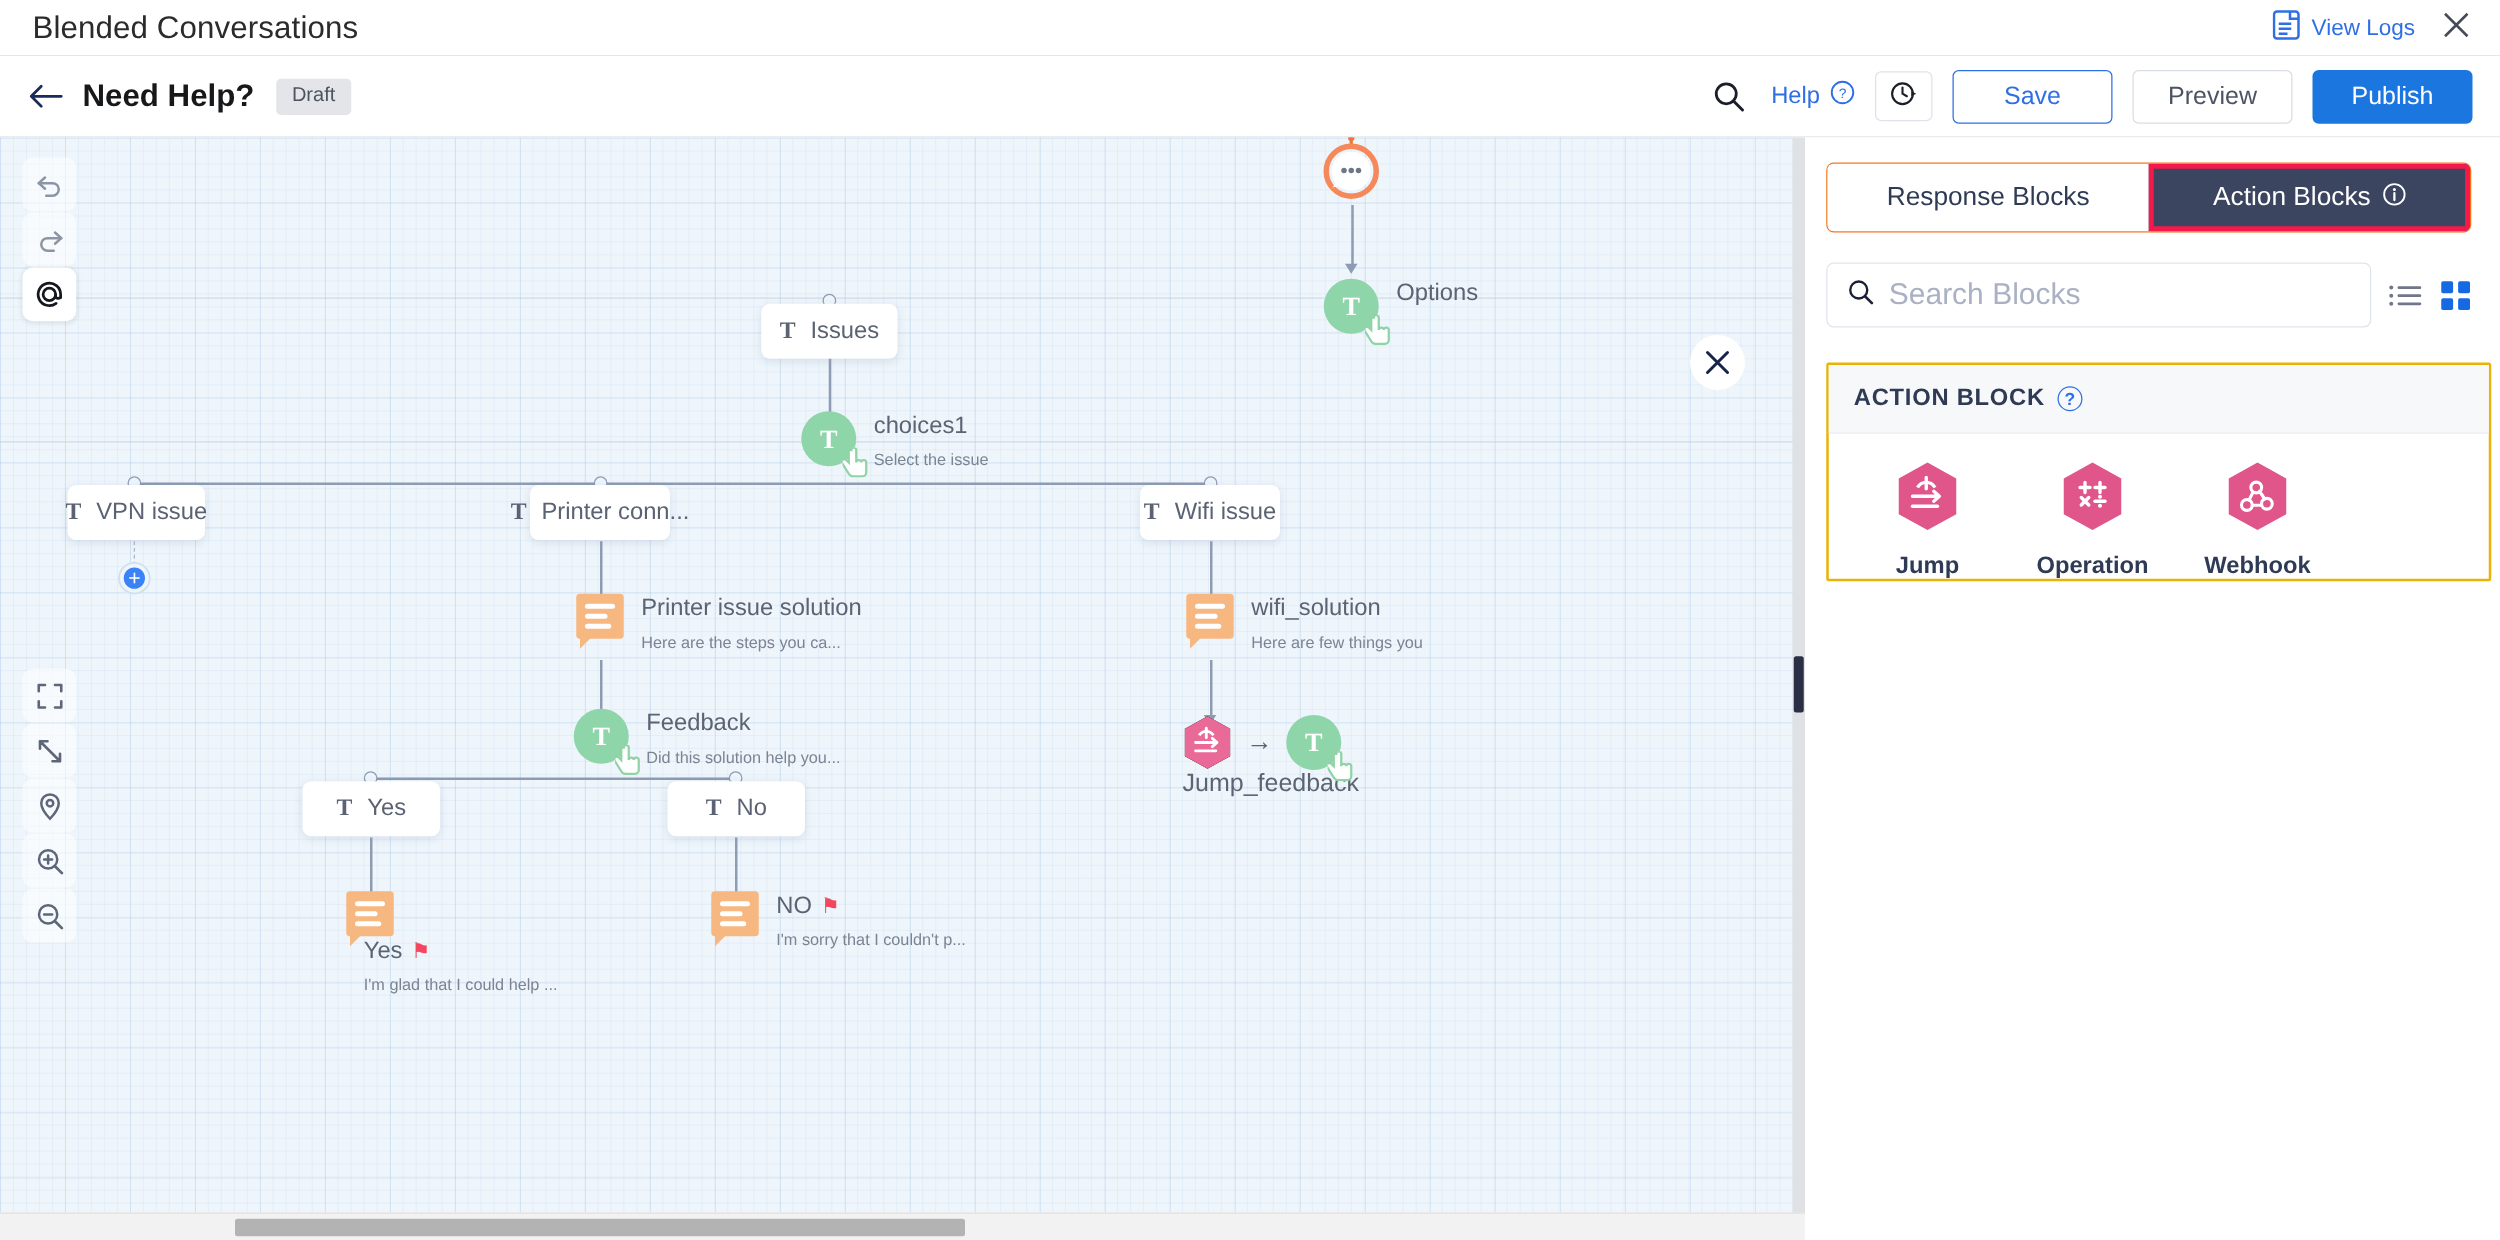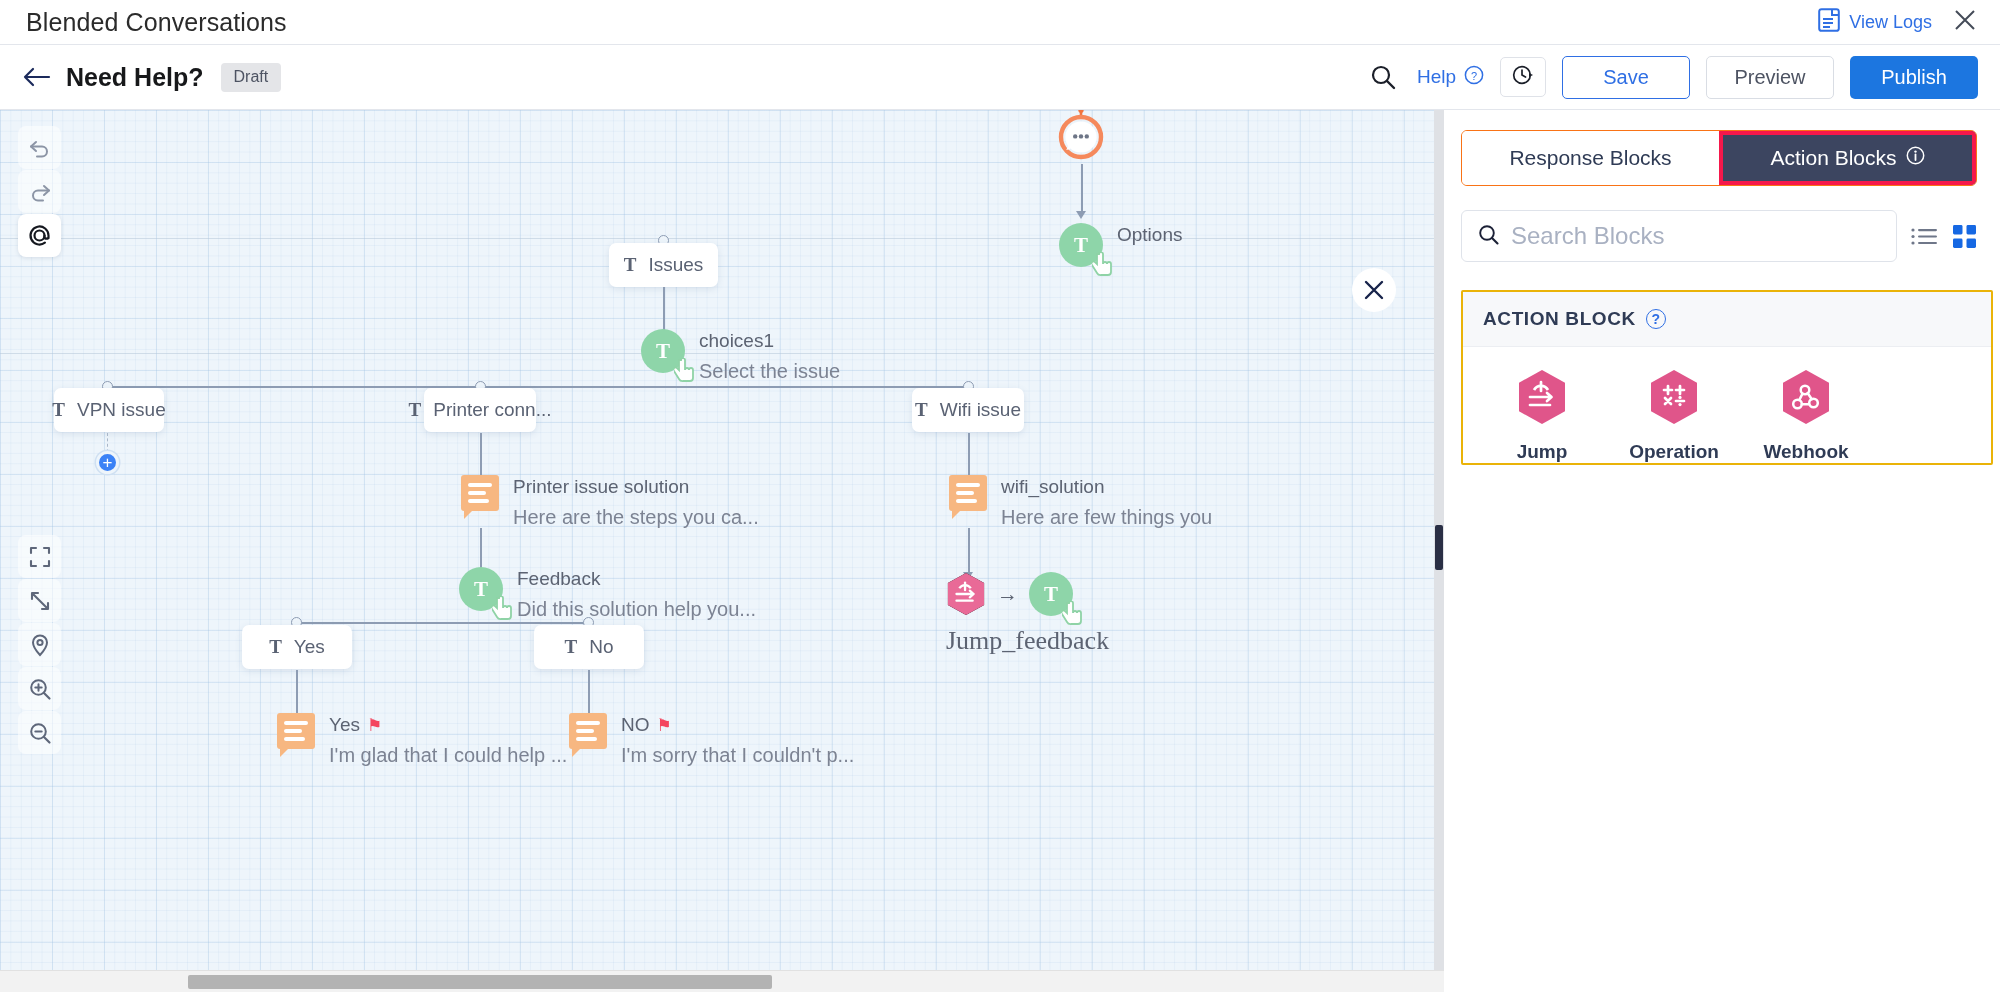--- a/index.html
+++ b/index.html
@@ -127,21 +127,21 @@
     width: 44px; height: 44px; border-radius: 50%; background: #8ed5a9;
     display: flex; align-items: center; justify-content: center;
     font-family: "Liberation Serif", serif; font-weight: 700;
     font-size: 21px; color: #ffffff; flex: 0 0 auto; position: relative;
   }
   .hand {
     position: absolute; right: -11px; bottom: -9px; width: 22px; height: 24px;
   }
   .node-texts { margin-left: 14px; padding-top: 1px; }
   .node-title { font-size: 19px; color: #5c6372; white-space: nowrap; }
-  .node-sub { font-size: 20px; color: #7c8393; margin-top: 8px; white-space: nowrap; }
+  .node-sub { font-size: 13px; color: #7c8393; margin-top: 8px; white-space: nowrap; }
 
   .msg-icon {
     width: 38px; height: 36px; background: #f7b781; flex: 0 0 auto;
     position: relative; border-radius: 3px;
   }
   .msg-icon:after {
     content:""; position:absolute; left: 3px; bottom: -8px;
     border-left: 9px solid #f7b781; border-bottom: 9px solid transparent;
   }
   .msg-lines { position:absolute; left:7px; top:8px; }
@@ -515,21 +515,21 @@
     <div class="node pill" style="left:534px; top:515px; width:110px; justify-content:center;">
       <span class="tglyph">T</span>
       <span class="plabel">No</span>
     </div>
 
     <div class="conn vline" style="left:296px; top:560px; height:48px;"></div>
     <div class="arrow-head" style="left:291px; top:604px;"></div>
     <div class="conn vline" style="left:588px; top:560px; height:48px;"></div>
     <div class="arrow-head" style="left:583px; top:604px;"></div>
 
-    <div class="node bubble-node" style="left:277px; top:603px;">
+    <div class="node bubble-node" style="left:277px; top:603px;flex-direction:column;">
       <div class="msg-icon">
         <div class="msg-lines">
           <i style="width:24px"></i>
             <i style="width:18px"></i>
             <i style="width:21px"></i>
         </div>
       </div>
       <div class="node-texts">
         <div class="node-title">
           <span>Yes</span><span class="flag">⚑</span>
@@ -587,21 +587,21 @@
           </svg>
         </span>
         <span style="font-size:21px; color:#5c6372;">→</span>
         <span class="circle-t">
           <span>T</span>
           <svg class="hand" viewBox="0 0 22 24">
             <path d="M5 2 v10 l-2 -2 a2 2 0 0 0 -3 3 l5 8 a4 4 0 0 0 4 2 h7 a3 3 0 0 0 3 -3 v-8 a2 2 0 0 0 -4 0 a2 2 0 0 0 -4 0 v-10 a2 2 0 0 0 -4 0 Z" fill="#ffffff" stroke="#8fd3a6" stroke-width="1.8"></path>
           </svg>
         </span>
       </div>
-      <div style="font-size:26px; color:#5c6372; margin-top:10px; white-space:nowrap;font-family:Liberation Serif, serif;">Jump_feedback</div>
+      <div style="font-size:20px; color:#5c6372; white-space:nowrap;">Jump_feedback</div>
     </div>
 
     <div class="vscroll-strip">
       <div class="vscroll-thumb"></div>
     </div>
 
     <div class="hscroll-track">
       <div class="hscroll-thumb"></div>
     </div>
 

